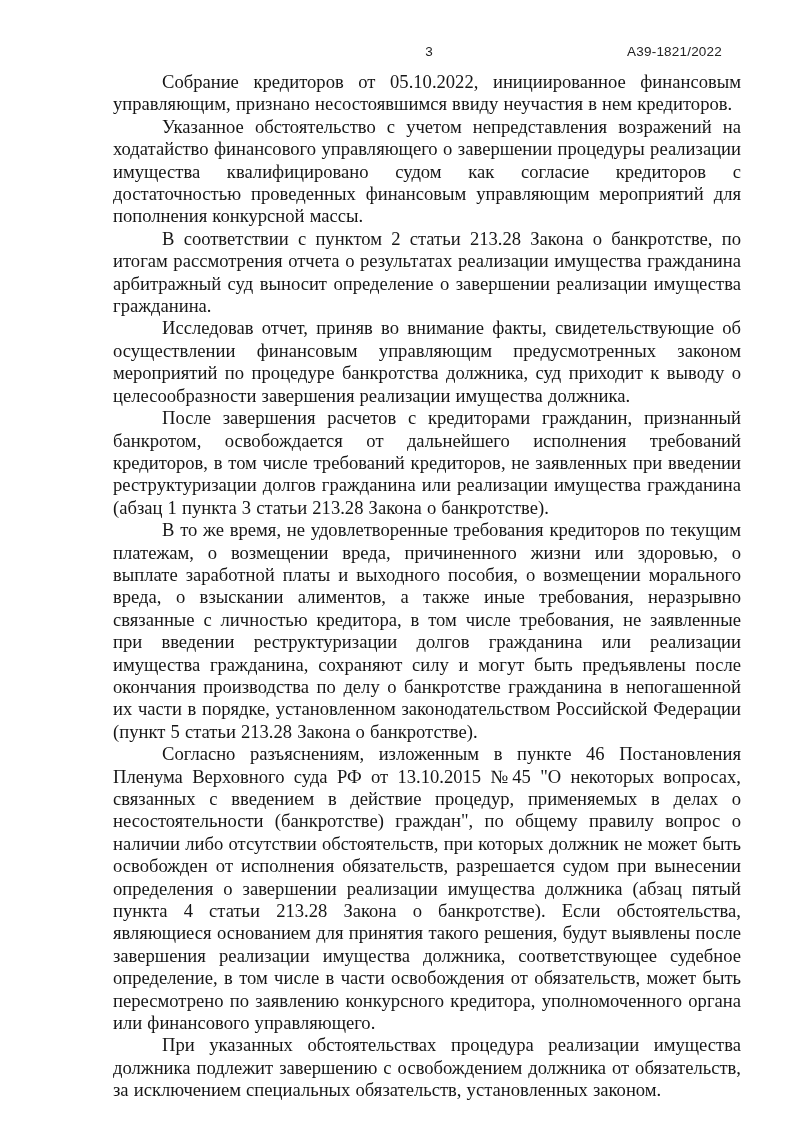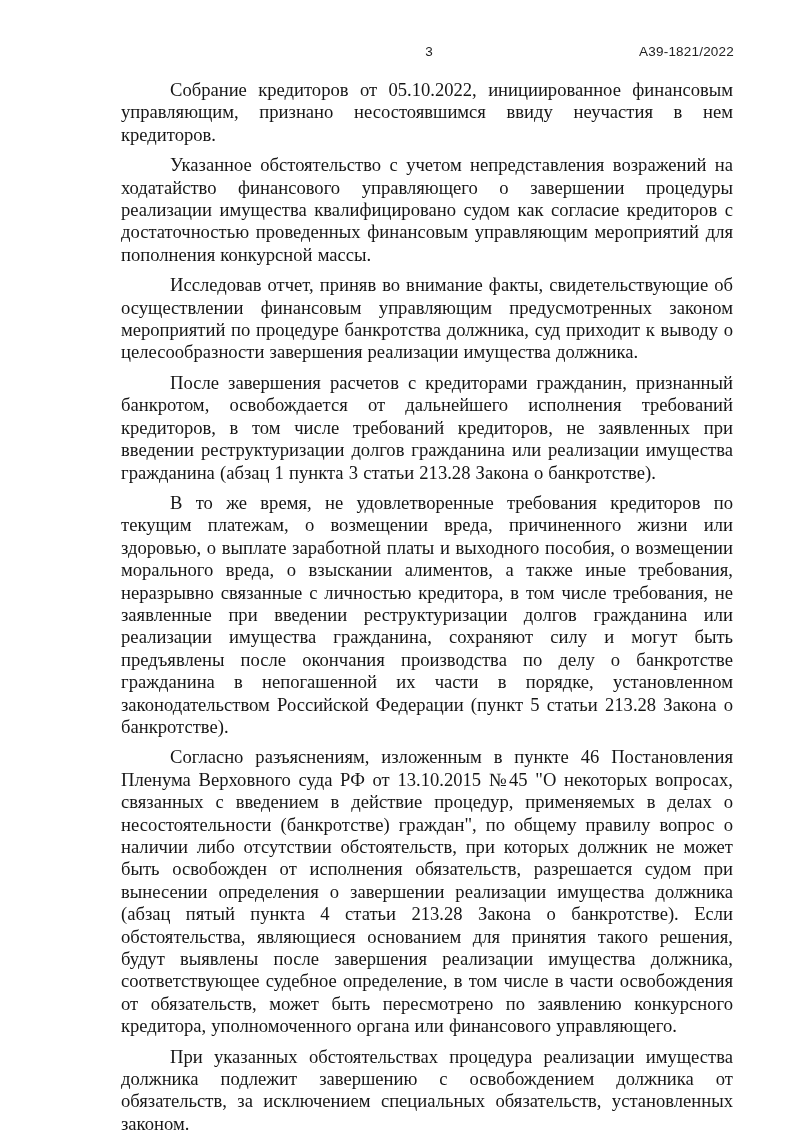--- a/index.html
+++ b/index.html
@@ -26,52 +26,53 @@
     color: #222222;
   }
   .page-number {
     position: absolute;
     left: 429px;
     transform: translateX(-50%);
     top: 0;
   }
   .case-number {
     position: absolute;
-    right: 66px;
+    right: 78px;
     top: 0;
     letter-spacing: 0.2px;
   }
   .doc-body {
     position: absolute;
     left: 113px;
     top: 71px;
     width: 628px;
     font-family: "Liberation Serif", serif;
     font-size: 18.6px;
     line-height: 22.4px;
     text-align: justify;
     color: #161616;
   }
   .doc-body p {
-    margin: 8px;
+    margin: 0;
     padding: 0;
     text-indent: 49px;
     word-spacing: 0.5px;
   }
 </style>
 </head>
 <body>
 
 <div class="page">
   <div class="header">
     <span class="page-number">3</span>
     <span class="case-number">А39-1821/2022</span>
   </div>
   <div class="doc-body">
     <p>Собрание кредиторов от 05.10.2022, инициированное финансовым управляющим, признано несостоявшимся ввиду неучастия в нем кредиторов.</p>
     <p>Указанное обстоятельство с учетом непредставления возражений на ходатайство финансового управляющего о завершении процедуры реализации имущества квалифицировано судом как согласие кредиторов с достаточностью проведенных финансовым управляющим мероприятий для пополнения конкурсной массы.</p>
+    <p>В соответствии с пунктом 2 статьи 213.28 Закона о банкротстве,  по итогам рассмотрения отчета о результатах реализации имущества гражданина арбитражный суд выносит определение о завершении реализации имущества гражданина.</p>
     <p>Исследовав отчет, приняв во внимание факты, свидетельствующие об осуществлении финансовым управляющим предусмотренных законом мероприятий по процедуре банкротства должника, суд приходит к выводу о целесообразности завершения реализации имущества должника.</p>
     <p>После завершения расчетов с кредиторами гражданин, признанный банкротом, освобождается от дальнейшего исполнения требований кредиторов, в том числе требований кредиторов, не заявленных при введении реструктуризации долгов гражданина или реализации имущества гражданина (абзац 1 пункта 3 статьи 213.28 Закона о банкротстве).</p>
     <p>В то же время, не удовлетворенные требования кредиторов по текущим платежам, о возмещении вреда, причиненного жизни или здоровью, о выплате заработной платы и выходного пособия, о возмещении морального вреда, о взыскании алиментов, а также иные требования, неразрывно связанные с личностью кредитора, в том числе требования, не заявленные при введении реструктуризации долгов гражданина или реализации имущества гражданина, сохраняют силу и могут быть предъявлены после окончания производства по делу о банкротстве гражданина в непогашенной их части в порядке, установленном законодательством Российской Федерации (пункт 5 статьи 213.28 Закона о банкротстве).</p>
     <p>Согласно разъяснениям, изложенным в пункте 46 Постановления Пленума Верховного суда РФ от 13.10.2015 №45 "О некоторых вопросах, связанных с введением в действие процедур, применяемых в делах о несостоятельности (банкротстве) граждан", по общему правилу вопрос о наличии либо отсутствии обстоятельств, при которых должник не может быть освобожден от исполнения обязательств, разрешается судом при вынесении определения о завершении реализации имущества должника (абзац пятый пункта 4 статьи 213.28 Закона о банкротстве).  Если обстоятельства, являющиеся основанием для принятия такого решения, будут выявлены после завершения реализации имущества должника, соответствующее судебное определение, в том числе в части освобождения от обязательств, может быть пересмотрено по заявлению конкурсного кредитора, уполномоченного органа или финансового управляющего.</p>
     <p>При указанных обстоятельствах процедура реализации имущества должника подлежит завершению с освобождением должника от обязательств, за исключением специальных обязательств, установленных законом.</p>
   </div>
 </div>
 
 </body></html>

